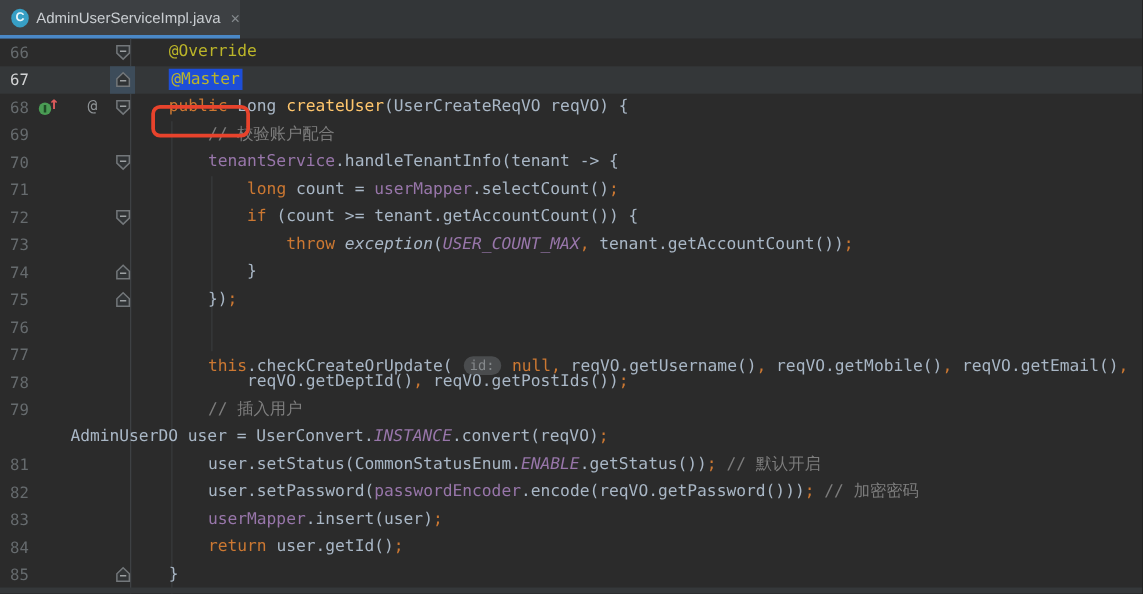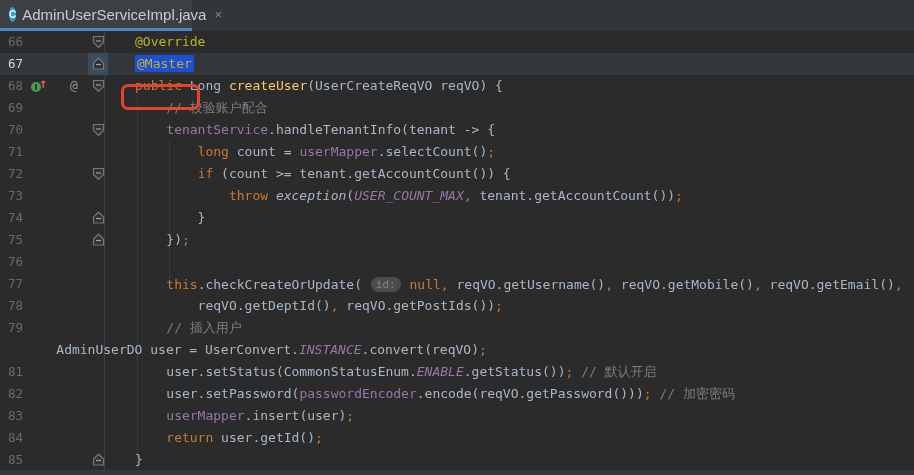--- a/index.html
+++ b/index.html
@@ -5,30 +5,30 @@
   html,body{margin:0;padding:0;background:#1e1e1e;}
   #app{position:relative;width:914px;height:475px;background:#2b2b2b;overflow:hidden;
        font-family:"DejaVu Sans Mono",monospace;}
   
   #tabbar{position:absolute;left:0;top:0;width:914px;height:31px;background:#333638;}
   #tab{position:absolute;left:0;top:0;height:28px;width:192px;background:#3d4043;
        display:flex;align-items:center;gap:6px;padding:0;box-sizing:border-box;}
   #tab .cicon{width:15px;height:15px;border-radius:50%;background:#379fc5;margin-left:9px;
        display:flex;align-items:center;justify-content:center;
        font-family:"Liberation Sans",sans-serif;font-size:10px;font-weight:bold;color:#eaf6fa;}
-  #tab .tlabel{font-family:"Liberation Sans",sans-serif;font-size:15px;color:#c9cdd1;}
+  #tab .tlabel{font-family:"Liberation Sans",sans-serif;font-size:12px;color:#c9cdd1;}
   #tab .tclose{font-family:"Liberation Sans",sans-serif;font-size:13px;color:#868b8f;margin-left:2px;}
   #tabline{position:absolute;left:0;top:28px;width:192px;height:3px;background:#4a88c7;}
   
   #editor{position:absolute;left:0;top:31px;width:914px;bottom:0;background:#2b2b2b;}
   #gutterline{position:absolute;left:104px;top:0;bottom:0;width:1px;background:#3e4144;}
   .iguide{position:absolute;width:1px;background:#393b3d;}
   #guide1{left:137px;top:66px;height:383px;}
   #guide2{left:169px;top:110px;height:140px;}
-  .row{position:relative;height:22px;display:flex;align-items:center;}
+  .row{position:relative;height:22px;display:flex;}
   .row.current{background:#343739;}
   .gutter{position:relative;width:110px;height:22px;flex:0 0 110px;}
   .lnum{position:absolute;left:8px;top:0;width:22px;line-height:22px;font-size:12.5px;
         color:#666b6e;text-align:left;}
   .row.current .lnum{color:#d3d4d5;}
   .fold{position:absolute;left:92px;top:4px;width:13px;height:14px;}
   .fold svg{display:block;}
   .foldbg{position:absolute;left:88px;top:0;width:20px;height:22px;background:#3d4c5a;}
   .ovr{position:absolute;left:31px;top:3px;width:20px;height:16px;}
   .ovr .gc{position:absolute;left:0;top:4px;width:10px;height:10px;border-radius:50%;background:#4a9c54;}

